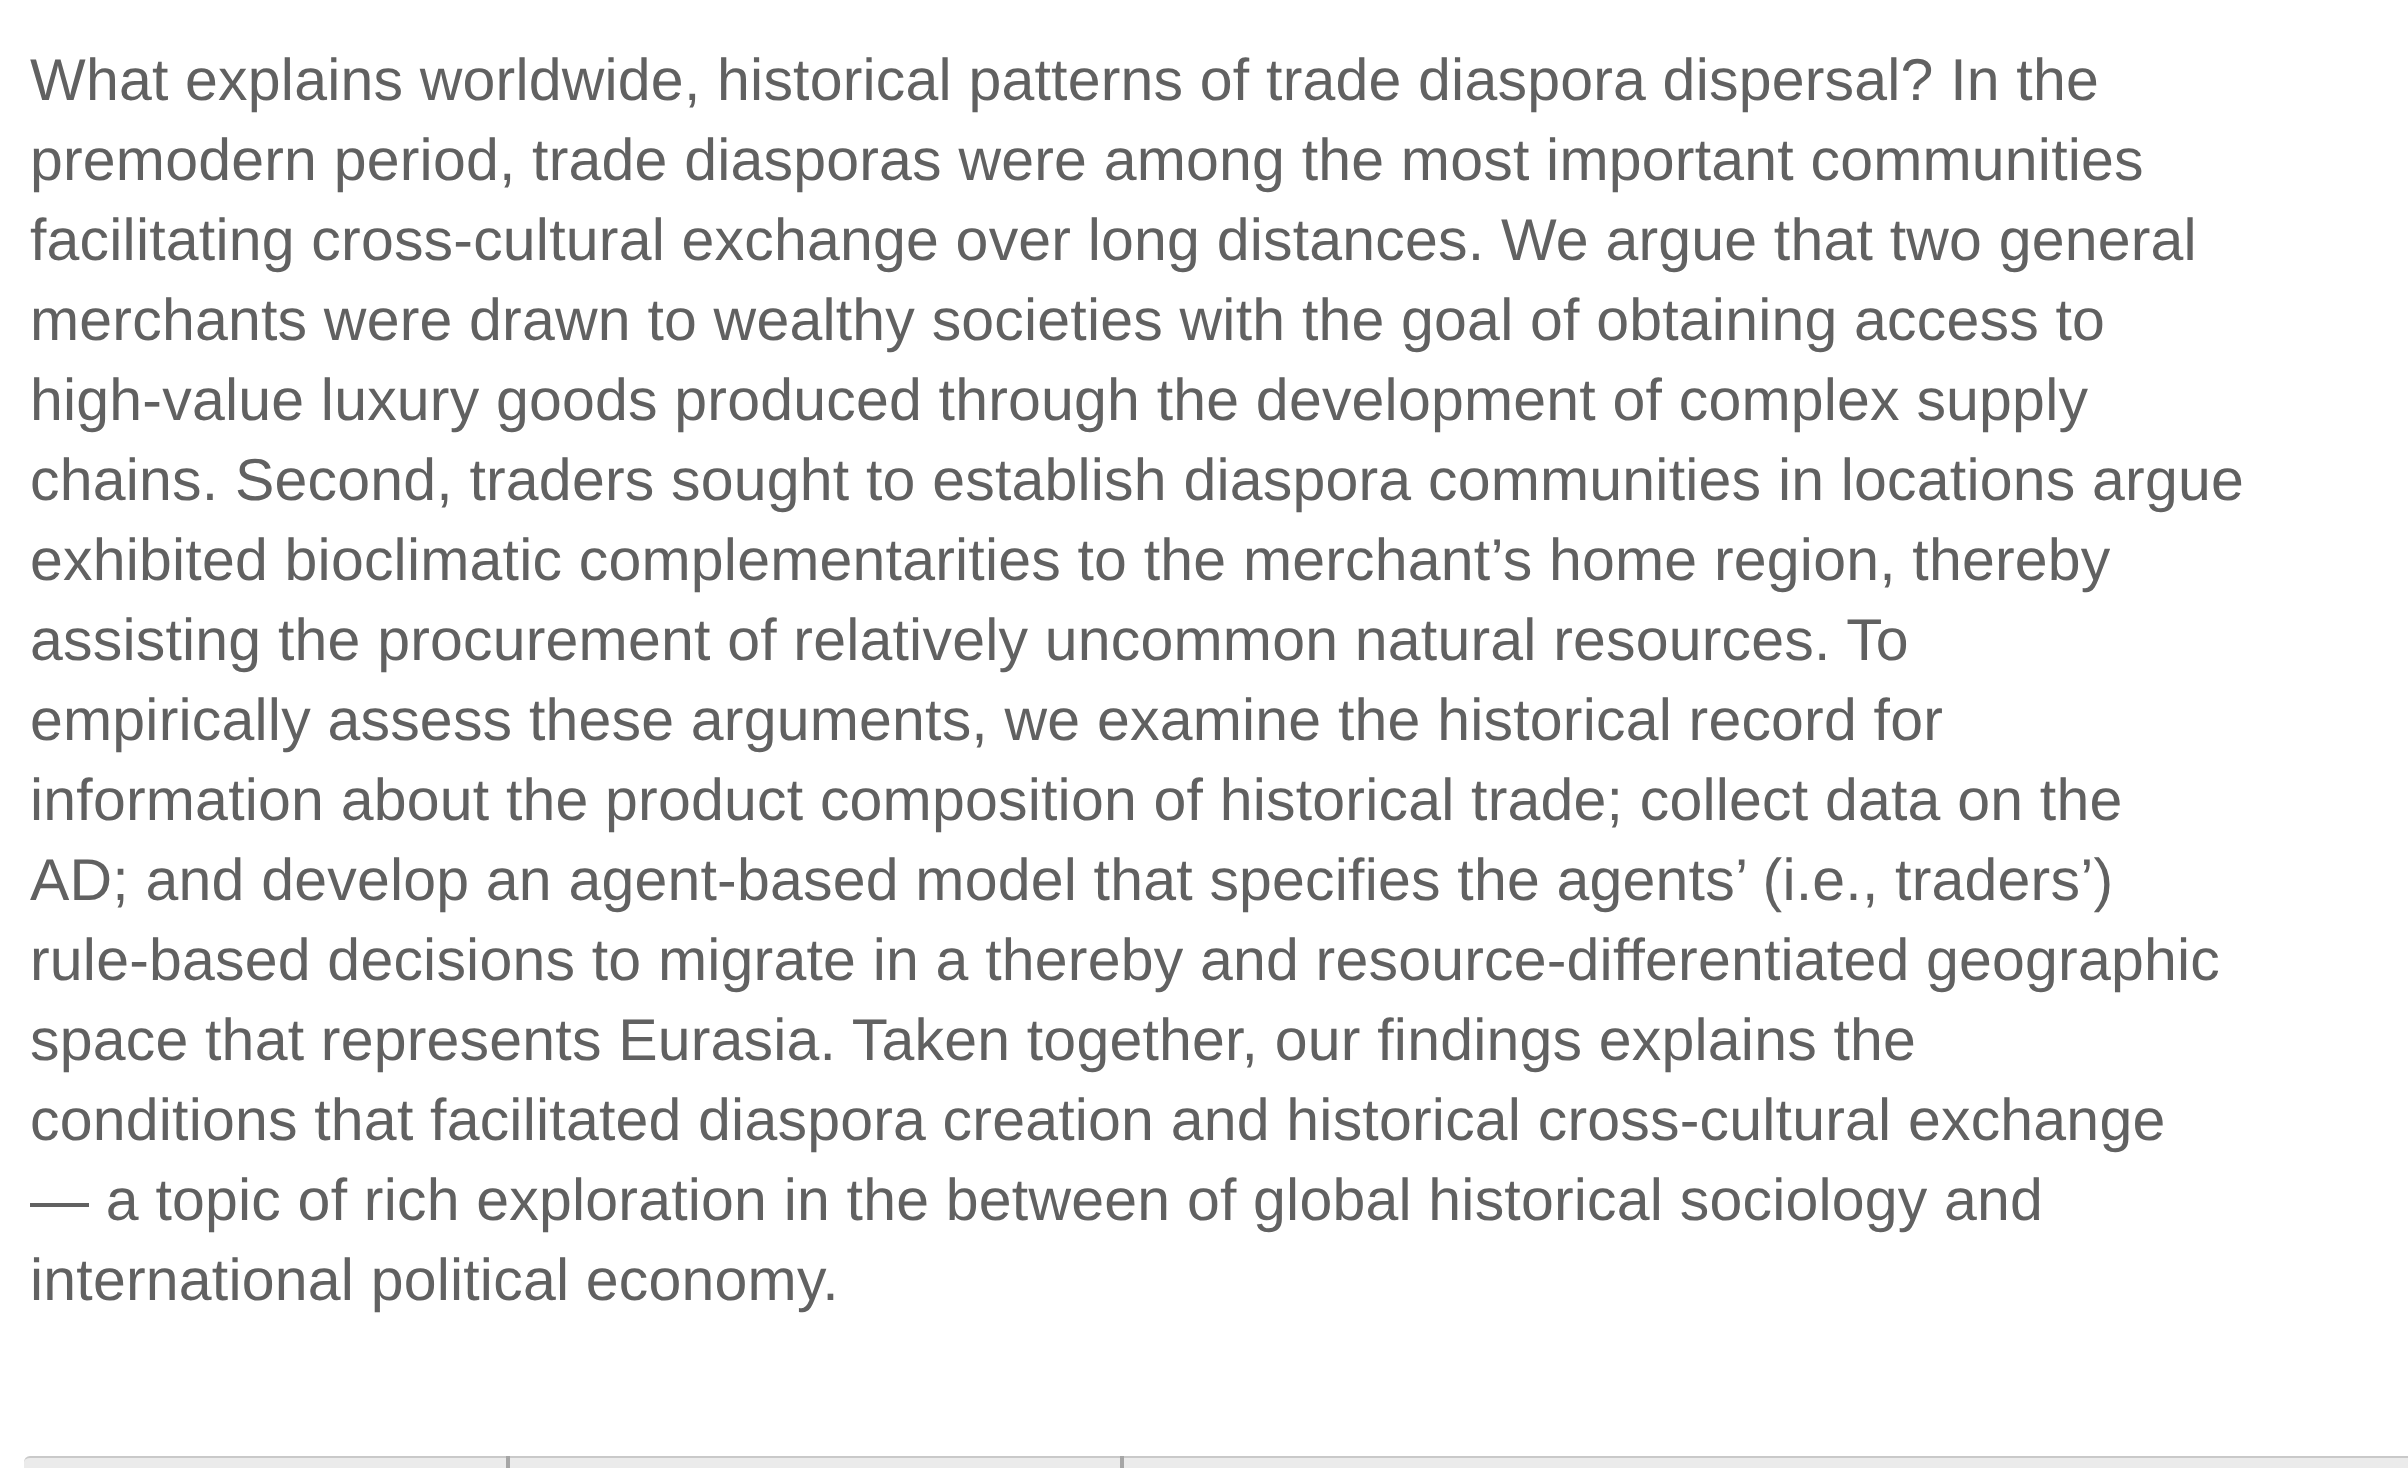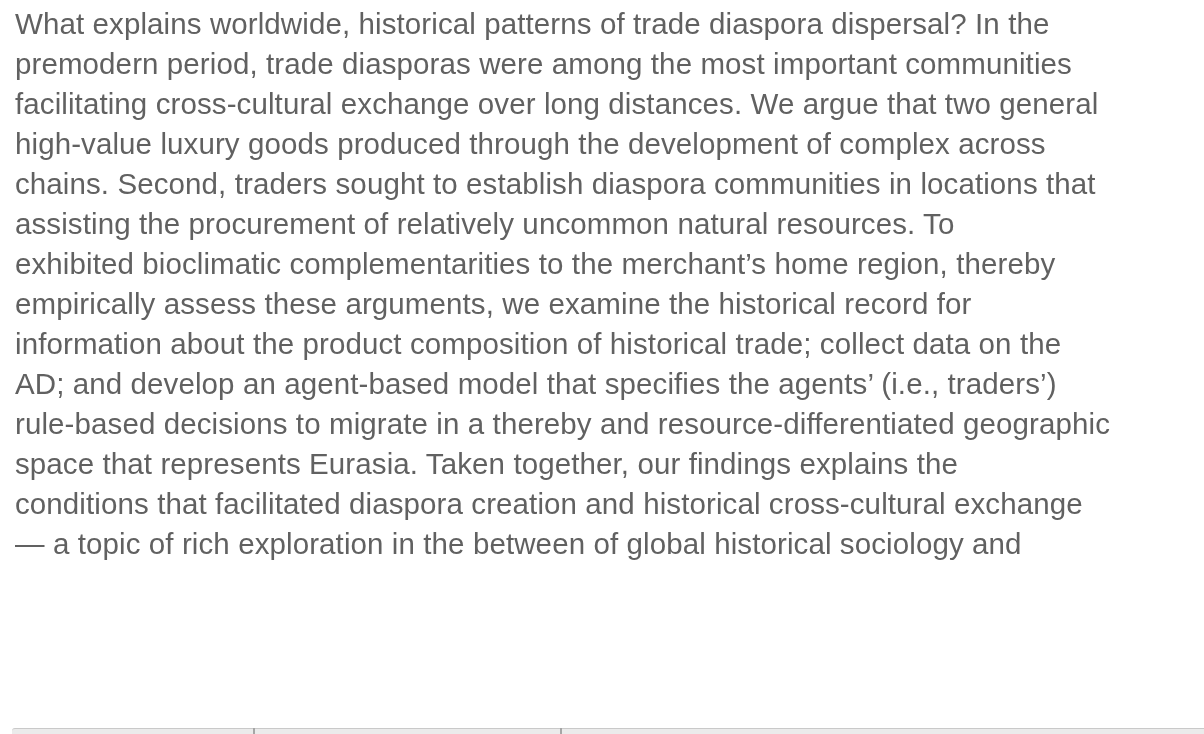--- a/index.html
+++ b/index.html
@@ -5,21 +5,21 @@
   html, body {
     margin: 0;
     padding: 0;
     width: 1204px;
     height: 734px;
     overflow: hidden;
     background: #ffffff;
   }
   .abstract {
     position: absolute;
-    top: 4px;
+    top: 21px;
     left: 15px;
     right: 10px;
     font-family: "Liberation Sans", "DejaVu Sans", sans-serif;
     font-size: 29.5px;
     line-height: 40px;
     color: #616161;
     letter-spacing: 0.1px;
   }
   .line {
     white-space: pre;
@@ -45,29 +45,31 @@
   .table-edge .divider.d1 { left: 241px; }  
   .table-edge .divider.d2 { left: 548px; }  
 </style>
 </head>
 <body>
 
 <div class="abstract" style="color: rgb(97, 97, 97);">
     <div class="line">What explains worldwide, historical patterns of trade diaspora dispersal? In the</div>
     <div class="line">premodern period, trade diasporas were among the most important communities</div>
     <div class="line">facilitating cross-cultural exchange over long distances. We argue that two general</div>
-    <div class="line">high-value luxury goods produced through the development of complex across</div>
-    <div class="line">chains. Second, traders sought to establish diaspora communities in locations that</div>
+    <div class="line">merchants were drawn to wealthy societies with the goal of obtaining access to</div>
+    <div class="line">high-value luxury goods produced through the development of complex supply</div>
+    <div class="line">chains. Second, traders sought to establish diaspora communities in locations argue</div>
+    <div class="line">exhibited bioclimatic complementarities to the merchant’s home region, thereby</div>
     <div class="line">assisting the procurement of relatively uncommon natural resources. To</div>
-    <div class="line">exhibited bioclimatic complementarities to the merchant’s home region, thereby</div>
     <div class="line">empirically assess these arguments, we examine the historical record for</div>
     <div class="line">information about the product composition of historical trade; collect data on the</div>
     <div class="line">AD; and develop an agent-based model that specifies the agents’ (i.e., traders’)</div>
     <div class="line">rule-based decisions to migrate in a thereby and resource-differentiated geographic</div>
     <div class="line">space that represents Eurasia. Taken together, our findings explains the</div>
     <div class="line">conditions that facilitated diaspora creation and historical cross-cultural exchange</div>
     <div class="line">— a topic of rich exploration in the between of global historical sociology and</div>
+    <div class="line">international political economy.</div>
   </div>
 
 <div class="table-edge">
   <span class="divider d1"></span>
   <span class="divider d2"></span>
 </div>
 
 </body></html>

